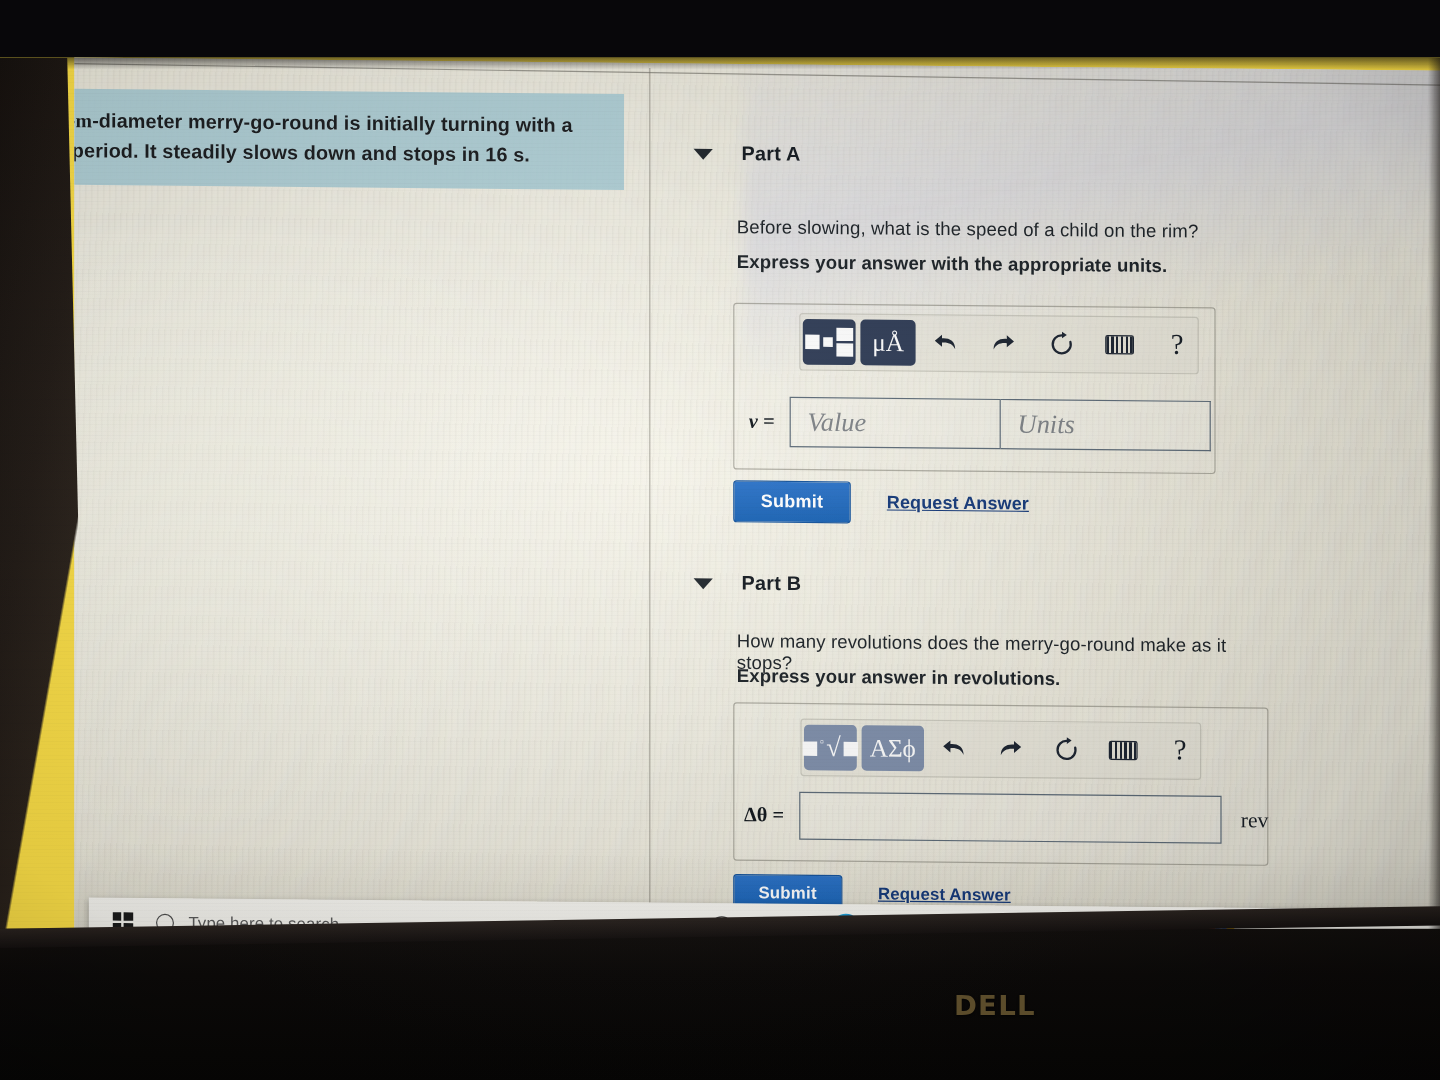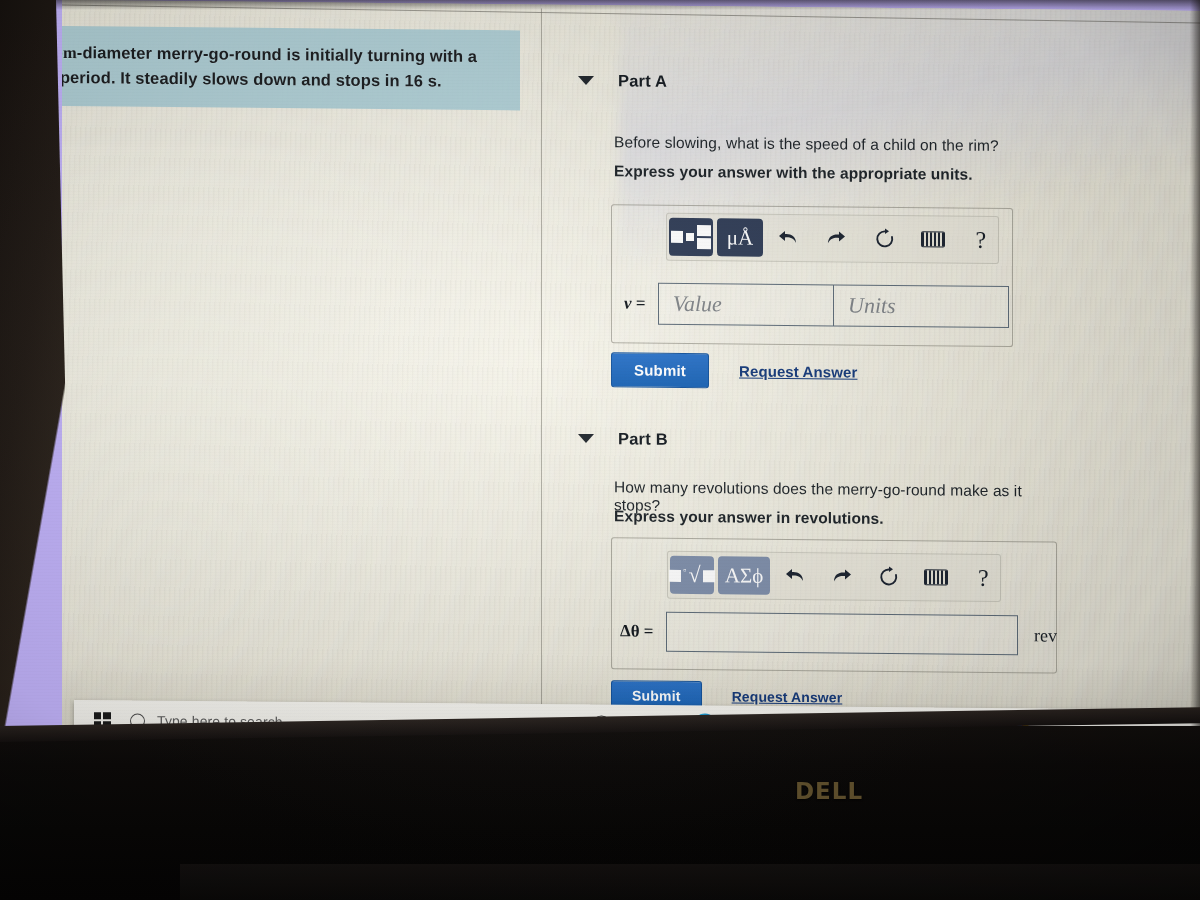--- a/index.html
+++ b/index.html
@@ -4,21 +4,21 @@
 <style>
   html,body{margin:0;padding:0;}
   body{
     width:1200px;height:900px;overflow:hidden;
     background:#08070a;
     font-family:"Liberation Sans", sans-serif;
     position:relative;
   }
 
   
-  #photo{position:absolute;inset:0;background:#c4b5fd;overflow:hidden;}
+  #photo{position:absolute;inset:0;background:#fde047;overflow:hidden;margin-top:48px;}
 
   
   .bezel-left{
     position:absolute;left:0;top:0;width:86px;height:760px;
     background:linear-gradient(100deg,#17120f 0%,#221b16 40%,#2a221b 60%,rgba(42,34,27,0) 61%);
     clip-path:polygon(0 0,56px 0,74px 760px,0 760px);
     z-index:6;
   }
   .bezel-bottom{
     position:absolute;left:0;top:726px;width:1200px;height:174px;

